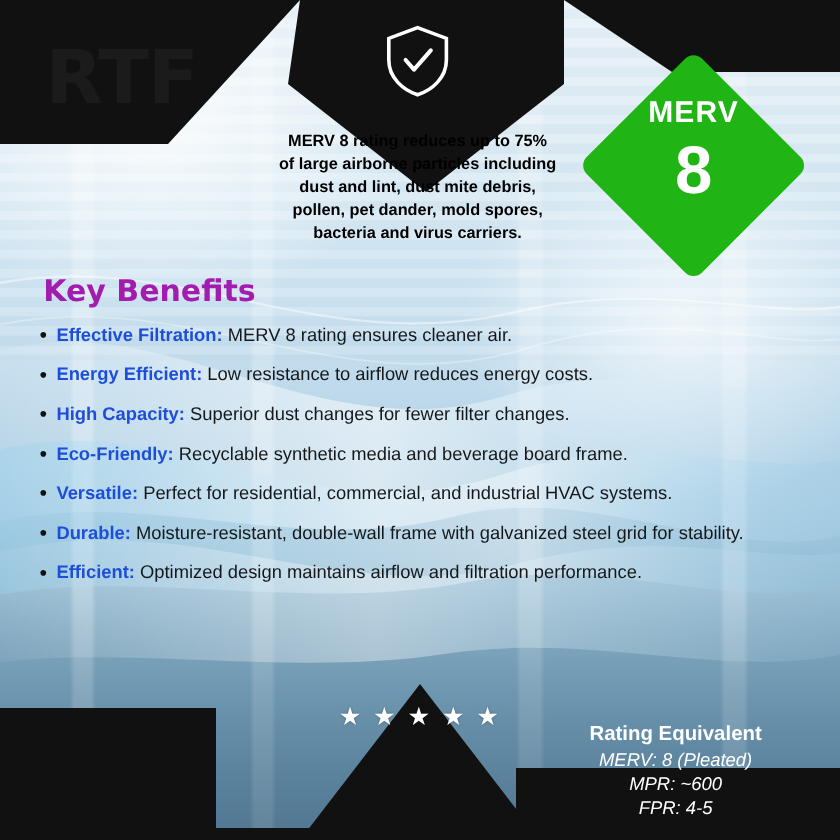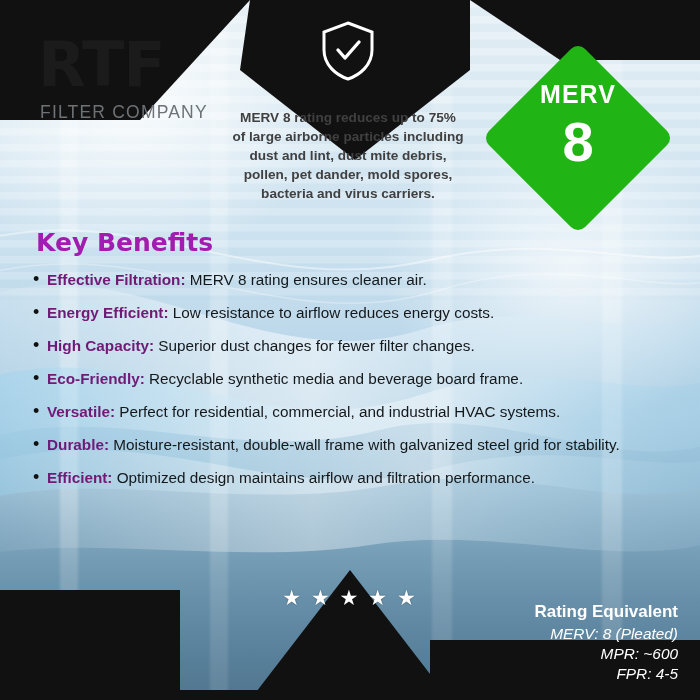--- a/index.html
+++ b/index.html
@@ -152,21 +152,21 @@
   
   .merv-desc {
     position: absolute;
     left: 232px;
     top: 108px;
     width: 232px;
     text-align: center;
     font-family: "Liberation Sans", sans-serif;
     font-size: 13.6px;
     line-height: 19px;
-    color: #404040;
+    color: #000000;
     font-weight: bold;
   }
 
   
   .diamond-wrap {
     position: absolute;
     left: 478px;
     top: 38px;
     width: 200px;
     height: 200px;
@@ -235,21 +235,21 @@
   }
   .benefit-text {
     flex: 1 1 auto;
     font-family: "Liberation Sans", sans-serif;
     font-size: 15.3px;
     line-height: 22px;
     color: #14181b;
   }
   .benefit-text b {
     font-weight: bold;
-    color: #701a75;
+    color: #1d4ed8;
   }
 
   
   .stars {
     position: absolute;
     left: 0;
     bottom: 92px;
     width: 700px;
     text-align: center;
     color: #ffffff;
@@ -258,21 +258,21 @@
     line-height: 21px;
     text-shadow: 0 0 2px rgba(0,0,0,0.35);
   }
 
   
   .rating {
     position: absolute;
     right: 22px;
     bottom: 16px;
     width: 230px;
-    text-align: right;
+    text-align: center;
     color: #ffffff;
     font-family: "Liberation Sans", sans-serif;
   }
   .rating-title {
     font-weight: bold;
     font-size: 17px;
     line-height: 22px;
     margin: 0 0 1px 0;
   }
   .rating-line {
@@ -322,21 +322,20 @@
 
   <svg class="corner-bottom" width="700" height="150" viewBox="0 0 700 150">
     <polygon points="0,40 180,40 180,150 0,150" fill="#111111"></polygon>
     <polygon points="250,150 350,20 450,150" fill="#111111"></polygon>
     <polygon points="430,90 700,90 700,150 430,150" fill="#111111"></polygon>
     <polygon points="0,140 700,140 700,150 0,150" fill="#111111"></polygon>
   </svg>
 
   <div class="brand">
     <div class="brand-name">RTF</div>
-    <div class="brand-sub">FILTER COMPANY</div>
   </div>
 
   <svg class="shield" viewBox="0 0 56 62">
     <path d="M28 3 L52 12 V30 C52 45 40 55 28 59 C16 55 4 45 4 30 V12 Z" fill="none" stroke="#ffffff" stroke-width="3"></path>
     <path d="M18 30 L25 38 L39 22" fill="none" stroke="#ffffff" stroke-width="3.4" stroke-linecap="round" stroke-linejoin="round"></path>
   </svg>
 
   <div class="merv-desc">MERV 8 rating reduces up to 75% of large airborne particles including dust and lint, dust mite debris, pollen, pet dander, mold spores, bacteria and virus carriers.</div>
 
   <div class="diamond-wrap">

